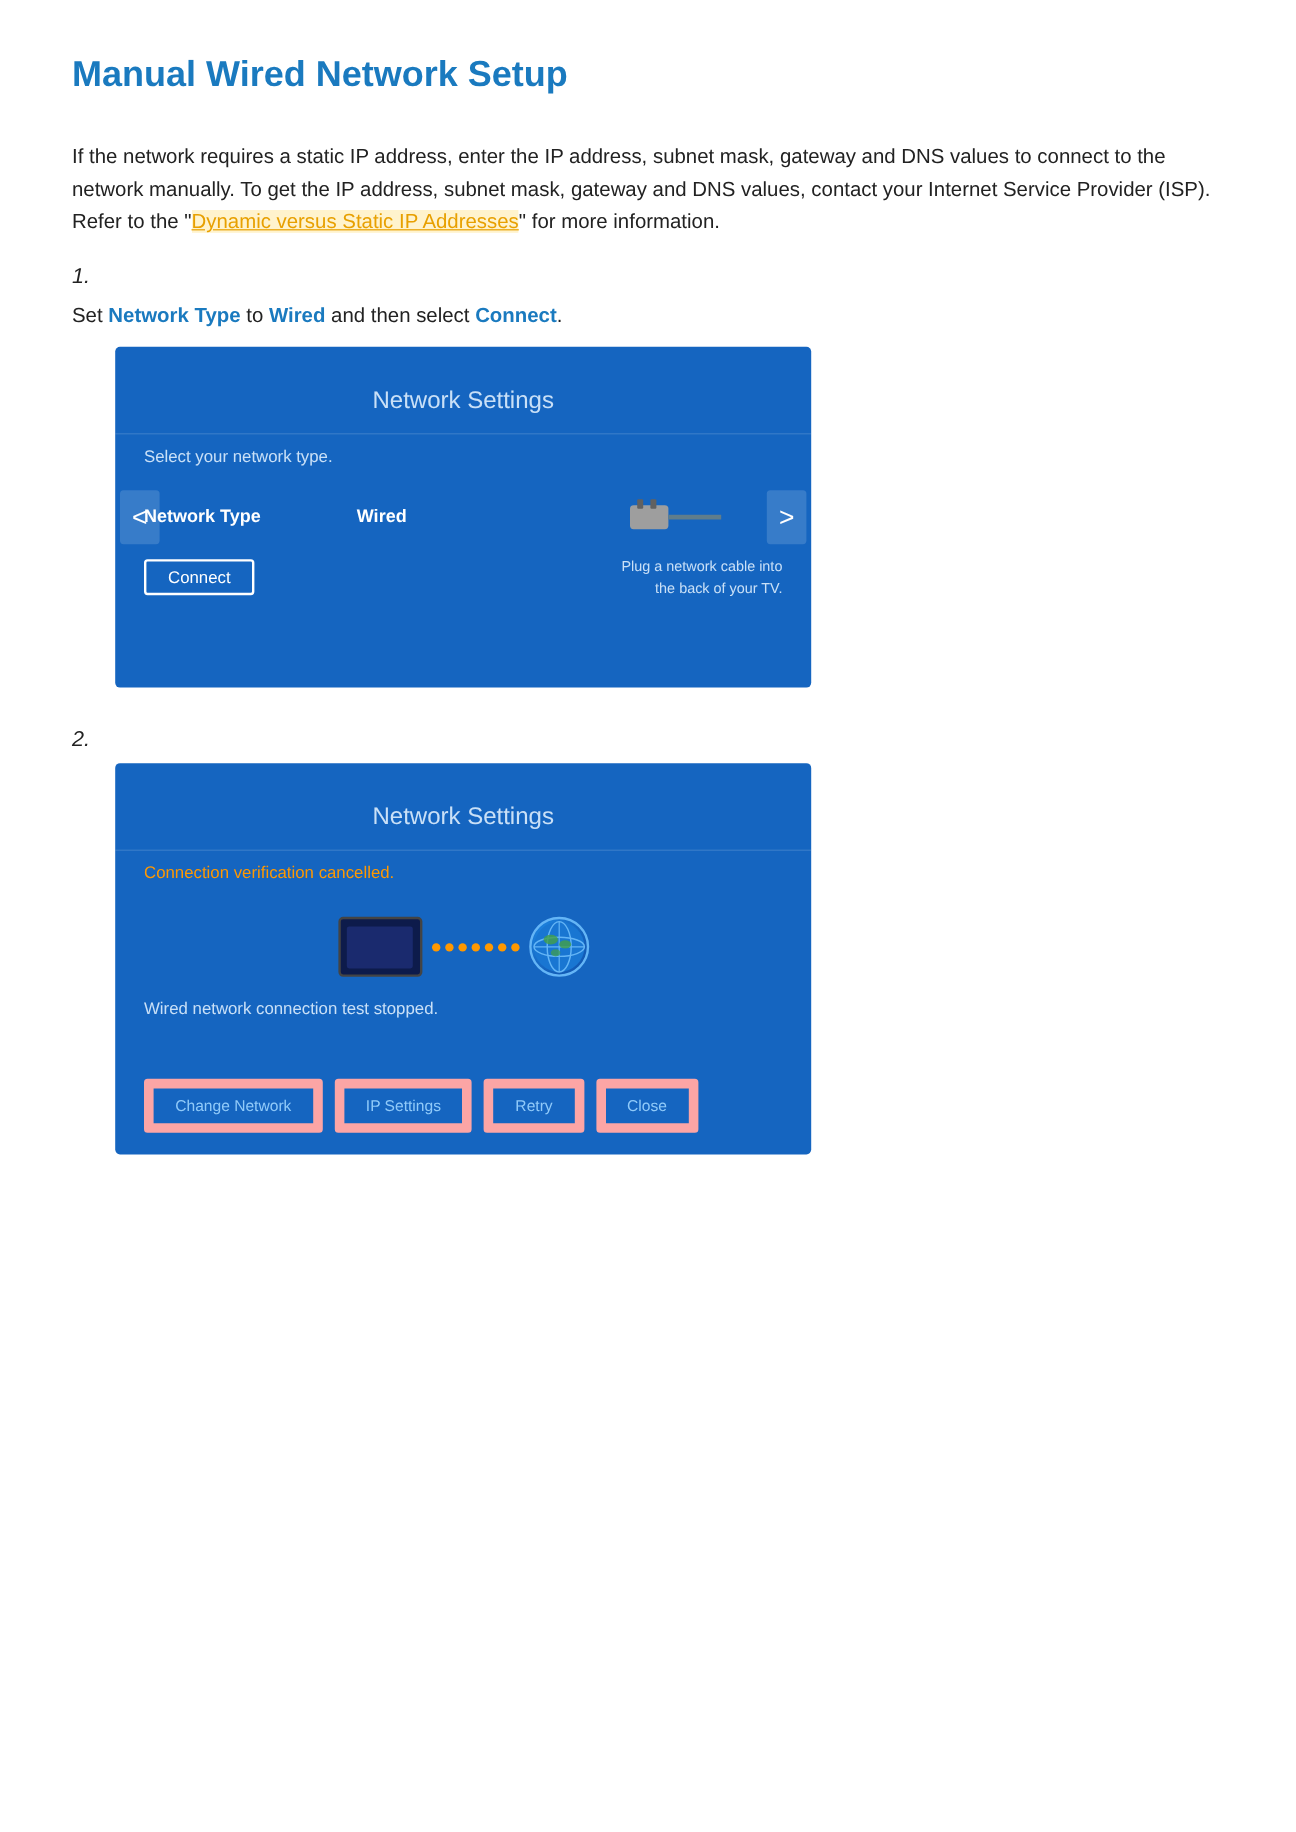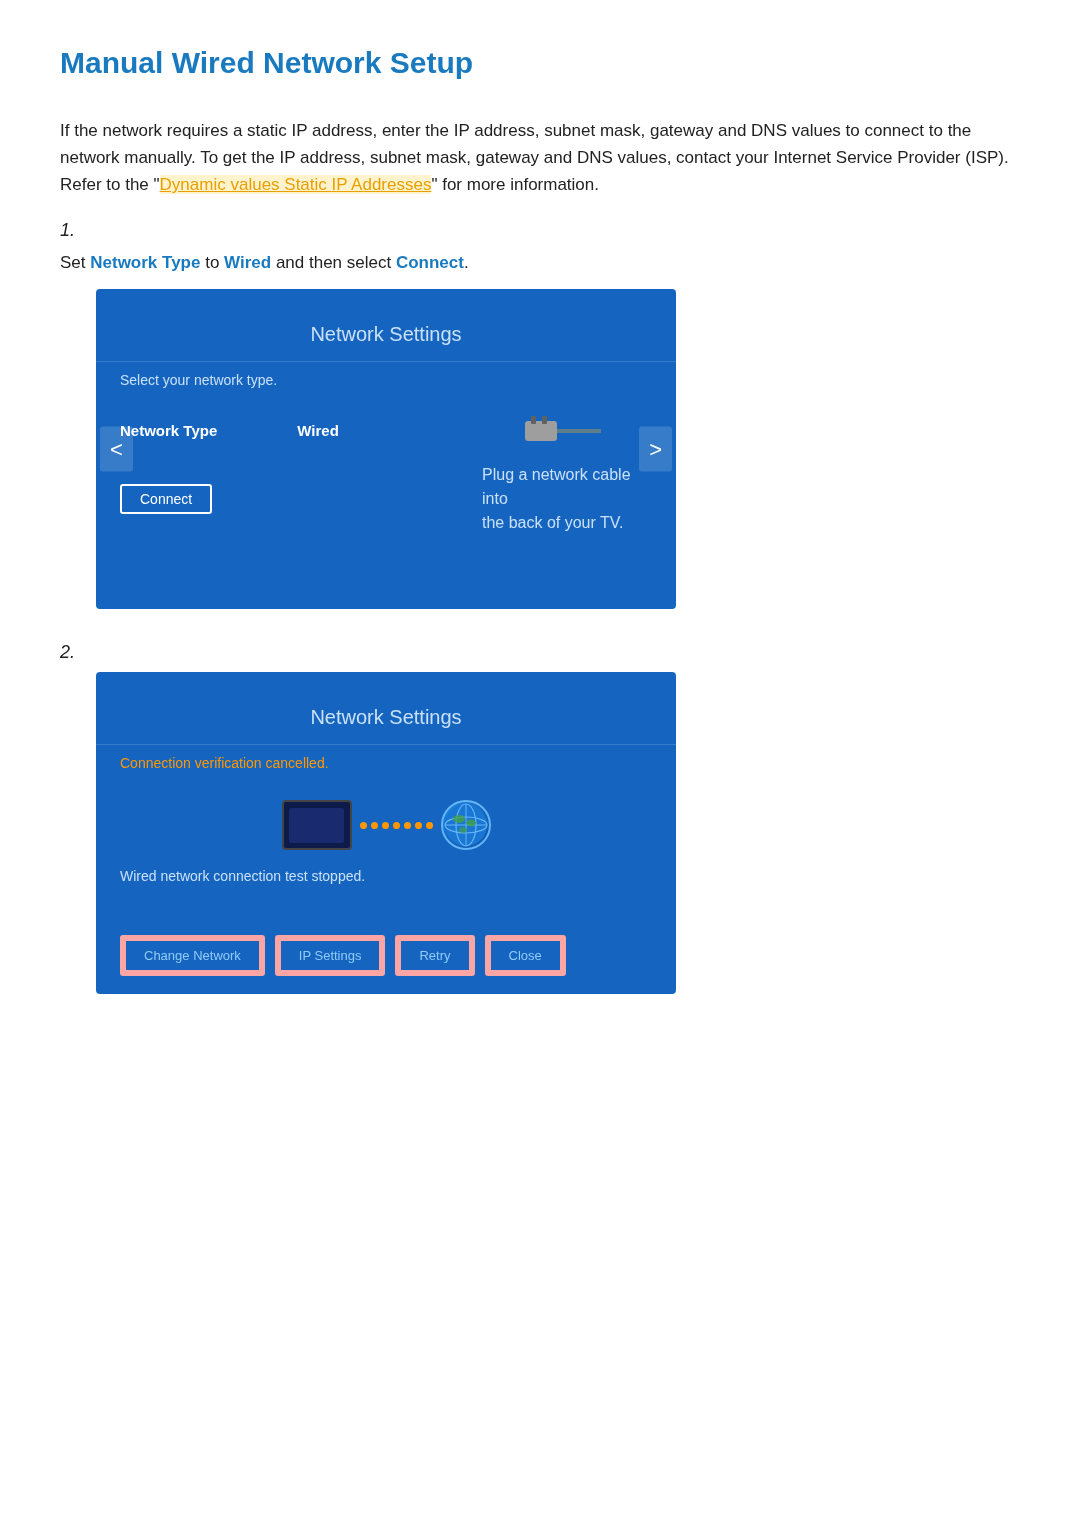--- a/index.html
+++ b/index.html
@@ -178,21 +178,21 @@
       color: #c9e0f7;
       font-size: 14px;
       padding: 0 24px 16px 24px;
     }
     .screen-buttons-row {
       display: flex;
       gap: 10px;
       padding: 12px 24px 18px 24px;
     }
     .btn-screen {
-      border: 6px solid #fca5a5;
+      border: 8px solid #fca5a5;
       background: transparent;
       color: #90caf9;
       padding: 7px 18px;
       font-size: 13px;
       border-radius: 3px;
       cursor: pointer;
     }
     .step-list {
       padding-left: 0;
       list-style: none;
@@ -215,21 +215,21 @@
       background: rgba(255,255,255,0.15);
       margin: 0 0 8px 0;
     }
   </style>
 </head>
 <body>
 
 <h1>Manual Wired Network Setup</h1>
 
 <p class="intro-text">
-  <span>If the network requires a static IP address, enter the IP address, subnet mask, gateway and DNS values to connect to the network manually. To get the IP address, subnet mask, gateway and DNS values, contact your Internet Service Provider (ISP). Refer to the "</span><span class="highlight-link">Dynamic values Static IP Addresses</span><span>" for more information.</span>
+  <span>If the network requires a static IP address, enter the IP address, subnet mask, gateway and DNS values to connect to the network manually. To get the IP address, subnet mask, gateway and DNS values, contact your Internet Service Provider (ISP). Refer to the "</span><span class="highlight-link">Dynamic versus Static IP Addresses</span><span>" for more information.</span>
 </p>
 
 <ol class="step-list">
 
   <li>
     <div class="step-label">1.</div>
     <div class="step-desc">
       <span>Set </span><span class="blue-link">Network Type</span><span> to </span><span class="blue-link">Wired</span><span> and then select </span><span class="blue-link">Connect</span><span>.</span>
     </div>
 
@@ -253,21 +253,21 @@
             <rect x="19" y="7" width="5" height="8" rx="1" fill="#616161"></rect>
 
             <line x1="34" y1="22" x2="78" y2="22" stroke="#607d8b" stroke-width="4"></line>
           </svg>
         </div>
       </div>
 
       <div class="connect-row">
         <button class="btn-blue-outline selected">Connect</button>
         <div style="flex:1"></div>
-        <div style="color:#c9e0f7; font-size:16px; text-align:left; max-width:170px;">Plug a network cable into<br>the back of your TV.</div>
+        <div style="color:#c9e0f7; font-size:12px; text-align:right; max-width:170px;">Plug a network cable into<br>the back of your TV.</div>
       </div>
 
       <div style="height: 60px;"></div>
 
       <div class="nav-arrow nav-arrow-right">&gt;</div>
     </div>
   </li>
 
   <li style="margin-top: 20px;">
     <div class="step-label">2.</div>

